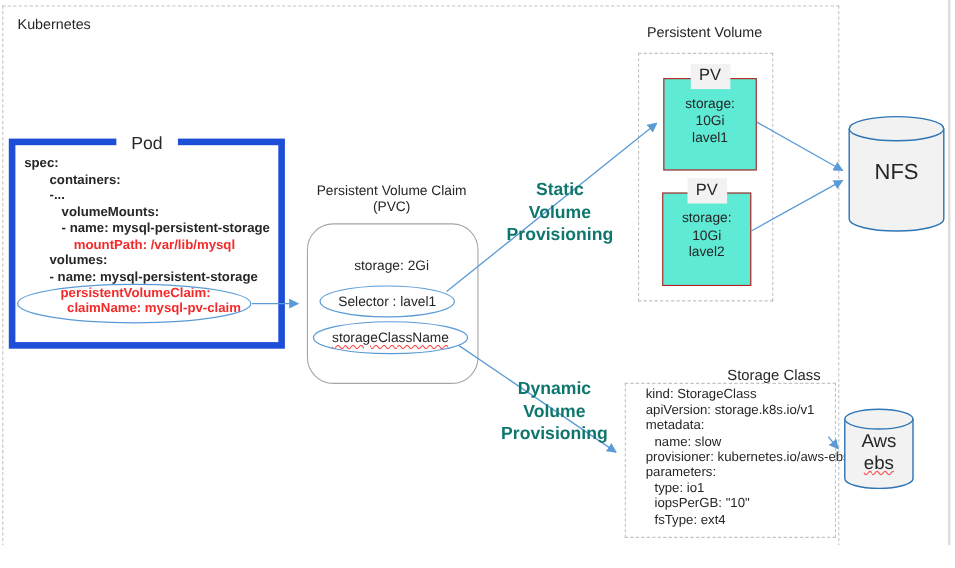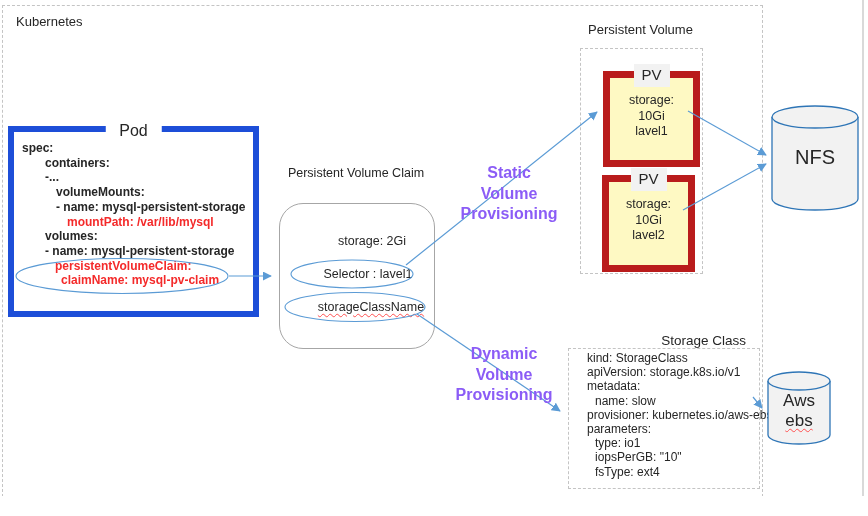--- a/index.html
+++ b/index.html
@@ -5,21 +5,21 @@
   html,body{margin:0;padding:0;background:#fff;}
   #stage{
     position:relative;width:868px;height:496px;background:#ffffff;overflow:hidden;
     font-family:"Liberation Sans","DejaVu Sans",sans-serif;color:#262626;
     -webkit-font-smoothing:antialiased;
   }
   .abs{position:absolute;}
   .dashed-box{border:1px dashed #c4c4c4;background:transparent;}
   .center{text-align:center;}
   .red{color:#f42a2a;}
-  .nowrap{white-space:nowrap;margin-left:16px;}
+  .nowrap{white-space:nowrap;}
 
   
   #k8s-box{left:2px;top:5px;width:759px;height:500px;}
   #k8s-label{left:16px;top:14px;font-size:13px;}
 
   
   #pod-box{left:8px;top:126px;width:239px;height:179px;border:6px solid #1d4ed8;}
   #pod-title{position:absolute;top:-12px;left:50%;transform:translateX(-50%);
     background:#fff;padding:0 14px;font-size:16px;line-height:22px;}
   #pod-yaml{left:22px;top:141px;font-size:12px;line-height:14.7px;font-weight:bold;}
@@ -30,39 +30,39 @@
   #pvc-box{left:279px;top:203px;width:154px;height:144px;border:1px solid #a6a6a6;border-radius:24px;}
   #pvc-storage{left:279px;top:234px;width:154px;font-size:12.5px;}
   #pvc-selector{left:292px;top:267px;width:120px;font-size:12.5px;}
   #pvc-scn{left:286px;top:300px;width:138px;font-size:12.5px;}
   .sqg{text-decoration:underline;text-decoration-style:wavy;text-decoration-color:#ff5050;
        text-decoration-thickness:1px;text-underline-offset:2px;}
 
   
   #pv-title{left:580px;top:22px;width:121px;font-size:13px;}
   #pv-dash{left:580px;top:48px;width:121px;height:224px;}
-  .pv-box{background:#fef9c3;border:7px solid #b91c1c;}
+  .pv-box{background:#5eead4;border:1px solid #b91c1c;}
   #pv1{left:603px;top:71px;width:83px;height:82px;}
   #pv2{left:602px;top:175px;width:79px;height:83px;}
   .pv-chip{position:absolute;top:-14px;left:50%;transform:translateX(-50%);
     background:#f2f2f2;padding:1px 8px 2px 8px;font-size:15px;line-height:20px;}
   .pv-text{position:absolute;left:0;top:15px;width:100%;text-align:center;
     font-size:12.5px;line-height:15.5px;}
 
   
   #sc-title{left:606px;top:333px;width:140px;font-size:13.5px;text-align:right;}
   #sc-box{left:568px;top:348px;width:190px;height:139px;}
   #sc-yaml{left:587px;top:351px;font-size:12px;line-height:14.2px;}
 
   
   #nfs-label{left:772px;top:146px;width:86px;font-size:20px;}
   #aws-label{left:768px;top:391px;width:62px;font-size:17px;line-height:19.5px;}
 
   
-  .annot{font-size:16px;font-weight:600;line-height:20.5px;color:#8b5cf6;z-index:6;}
+  .annot{font-size:16px;font-weight:600;line-height:20.5px;color:#0f766e;z-index:6;}
   #static-annot{left:449px;top:163px;width:120px;}
   #dynamic-annot{left:443px;top:344px;width:122px;}
 
   
   #overlay{left:0;top:0;z-index:5;pointer-events:none;}
 
   
   #slide-edge{left:862px;top:0;width:2px;height:516px;background:#d9d9d9;}
 </style>
 </head>
@@ -84,20 +84,21 @@
     <div class="yline" style="padding-left:34px">- name: mysql-persistent-storage</div>
     <div class="yline red" style="padding-left:45px">mountPath: /var/lib/mysql</div>
     <div class="yline" style="padding-left:23px">volumes:</div>
     <div class="yline" style="padding-left:23px">- name: mysql-persistent-storage</div>
     <div class="yline red" style="padding-left:33px">persistentVolumeClaim:</div>
     <div class="yline red" style="padding-left:39px">claimName: mysql-pv-claim</div>
   </div>
 
   <div class="abs center" id="pvc-title">
     <div>Persistent Volume Claim</div>
+    <div>(PVC)</div>
   </div>
   <div class="abs" id="pvc-box"></div>
   <div class="abs center nowrap" id="pvc-storage">storage: 2Gi</div>
   <div class="abs center nowrap" id="pvc-selector">Selector : lavel1</div>
   <div class="abs center nowrap" id="pvc-scn"><span class="sqg">storageClassName</span></div>
 
   <div class="abs center" id="pv-title">Persistent Volume</div>
   <div class="abs dashed-box" id="pv-dash"></div>
 
   <div class="abs pv-box" id="pv1">

